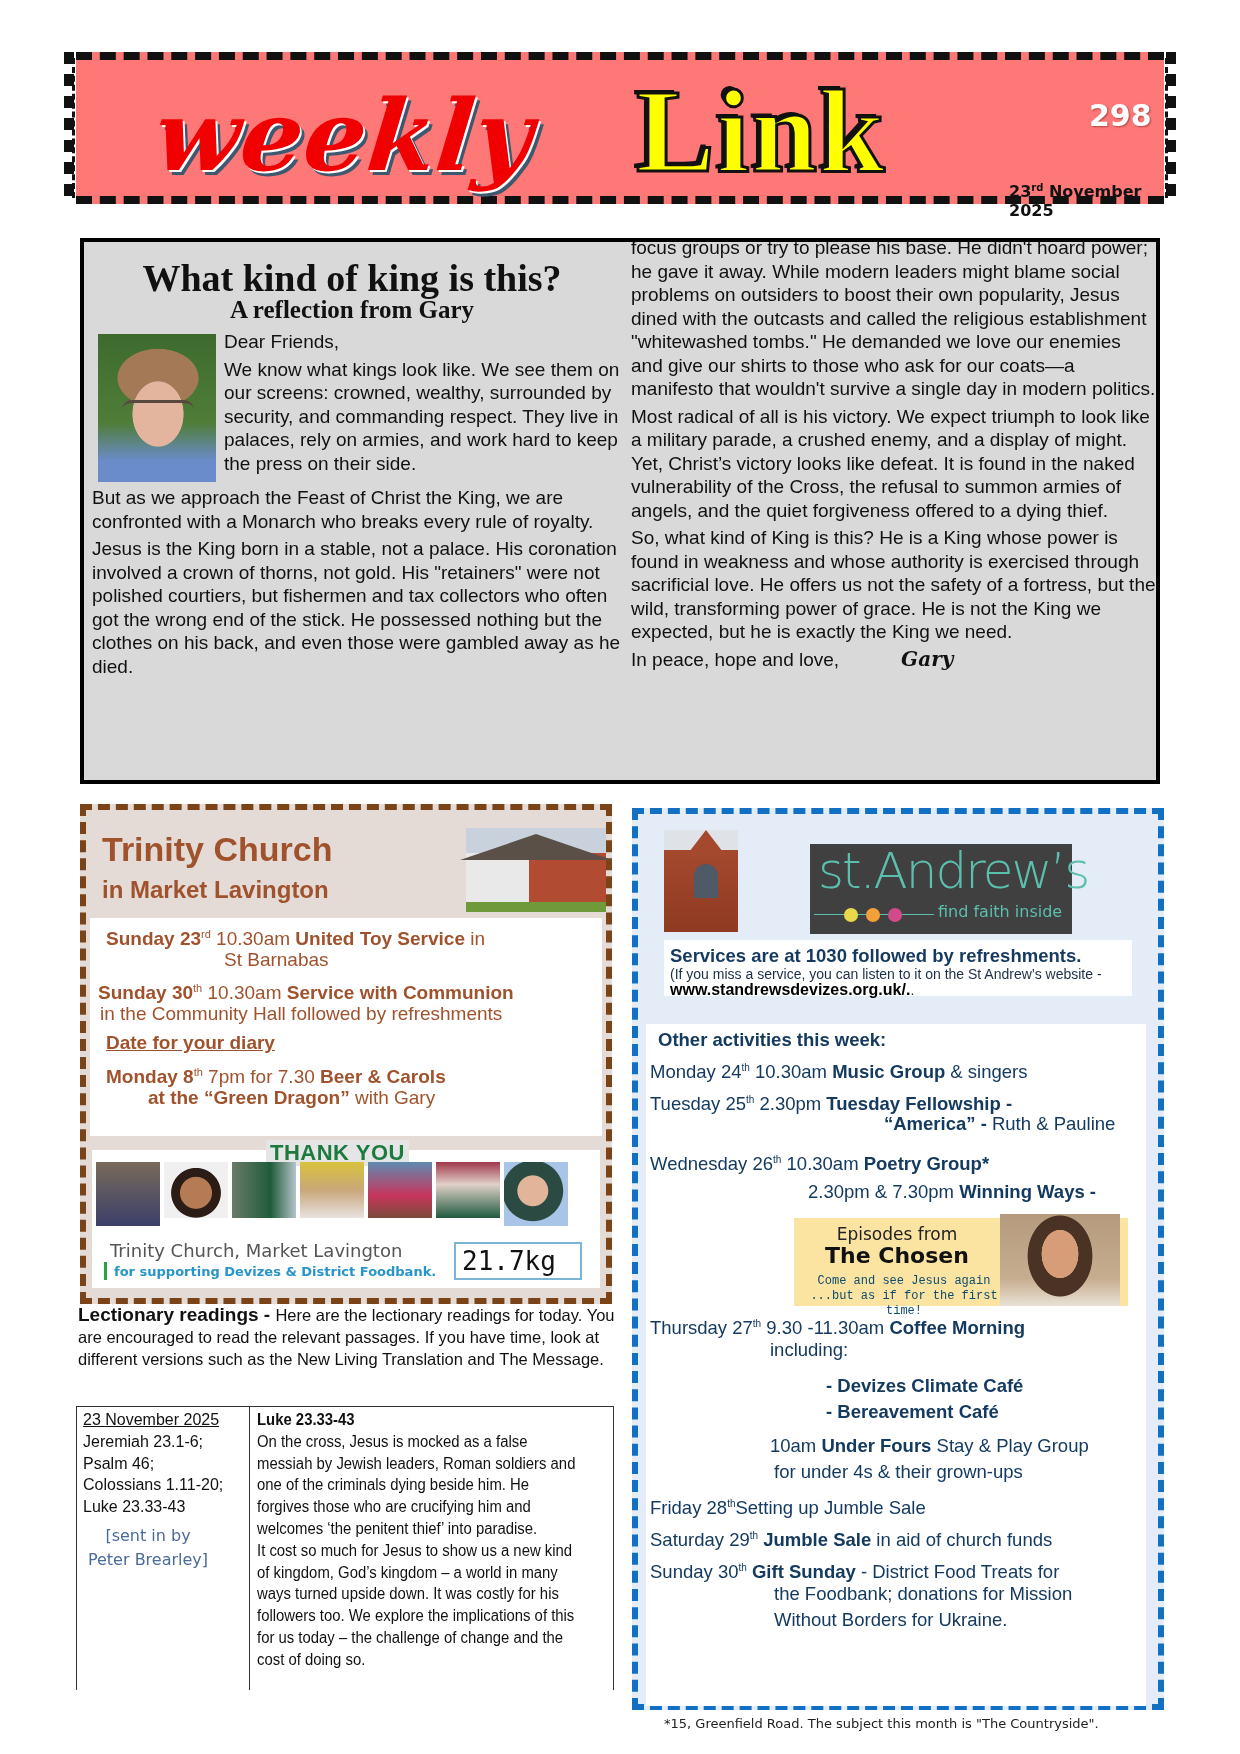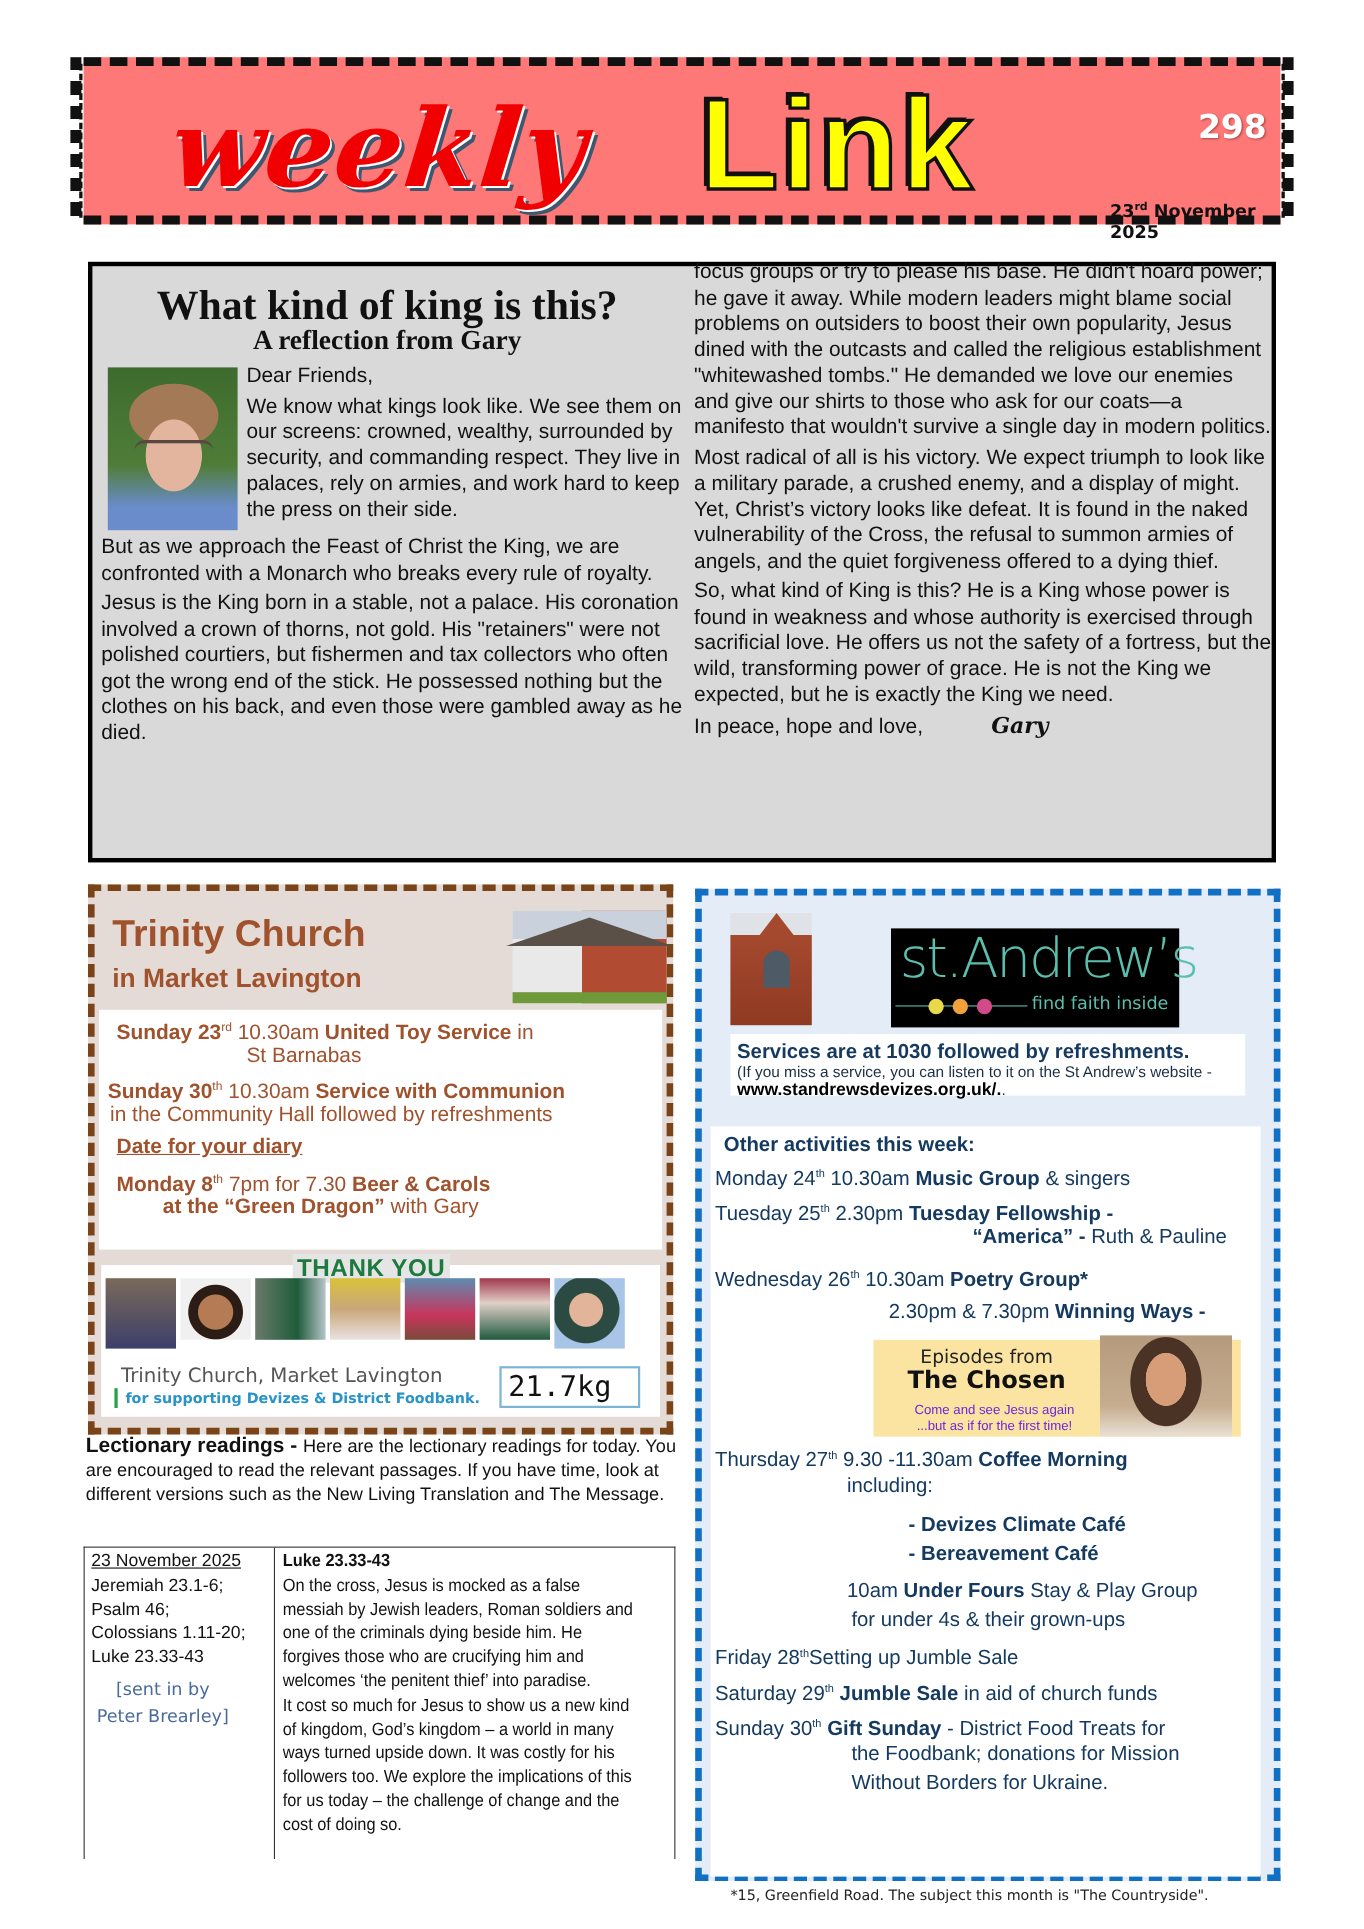--- a/index.html
+++ b/index.html
@@ -25,21 +25,21 @@
   }
   .mh-weekly {
     position: absolute; left: 80px; top: 18px;
     font-family: "DejaVu Serif", serif; font-style: italic; font-weight: bold;
     font-size: 98px; color: #f00000; letter-spacing: 1px;
     text-shadow: 2px 2px 0 #fff, 5px 5px 0 #3f5870;
     transform: skewX(-6deg);
   }
   .mh-link {
     position: absolute; left: 560px; top: 4px;
-    font-family: Liberation Sans, sans-serif; font-weight: bold;
+    font-family: Liberation Serif, serif; font-weight: bold;
     font-size: 118px; color: #ffff00; letter-spacing: 2px;
     -webkit-text-stroke: 3px #111;
     text-shadow: -4px -3px 0 #111;
   }
   .mh-issue {
     position: absolute; left: 1013px; top: 38px;
     font-family: "DejaVu Sans", sans-serif; font-weight: bold; font-size: 30px; color: #fff;
     text-shadow: 1px 1px 2px #a44;
   }
   .mh-date {
@@ -158,21 +158,21 @@
   }
   .sa-photo::before {
     content: ""; position: absolute; left: 22px; top: 0px; width: 0; height: 0;
     border-left: 20px solid transparent; border-right: 20px solid transparent; border-bottom: 26px solid #a4492e;
   }
   .sa-photo::after {
     content: ""; position: absolute; left: 30px; top: 34px; width: 24px; height: 34px;
     background: #4e5a66; border-radius: 12px 12px 0 0;
   }
   .sa-logo {
-    position: absolute; left: 172px; top: 30px; width: 262px; height: 90px; background: #000000;
+    position: absolute; left: 172px; top: 30px; width: 262px; height: 90px; background: #404040;
   }
   .sa-logo-name {
     position: absolute; left: 8px; top: -2px; font-family: "DejaVu Sans", sans-serif;
     font-size: 50px; color: #5bbfae; letter-spacing: -2px; font-weight: 300;
   }
   .sa-logo-dots { position: absolute; left: 4px; top: 64px; width: 120px; height: 14px; }
   .sa-logo-line { position: absolute; left: 0; top: 6px; width: 120px; height: 1px; background: #5bbfae; }
   .sa-dot { position: absolute; top: 0; width: 14px; height: 14px; border-radius: 50%; }
   .sa-logo-tag { position: absolute; left: 128px; top: 58px; font-family: "DejaVu Sans", sans-serif; font-size: 16px; color: #5bbfae; }
   .sa-services {
@@ -187,21 +187,21 @@
     color: #153a60; font-size: 18.5px; line-height: 24px;
   }
   .sa-line { position: absolute; white-space: nowrap; }
   .sa-line sup { font-size: 10px; }
   .chosen {
     position: absolute; left: 148px; top: 404px; width: 334px; height: 88px;
     background: #fbe3a2;
   }
   .chosen-t1 { position: absolute; left: 0; width: 206px; top: 4px; text-align: center; font-size: 17px; color: #222; font-family: "DejaVu Sans", sans-serif; }
   .chosen-t2 { position: absolute; left: 0; width: 206px; top: 26px; text-align: center; font-size: 22px; font-weight: bold; color: #111; font-family: "DejaVu Sans", sans-serif; }
-  .chosen-t3 { position: absolute; left: 0; width: 220px; top: 56px; text-align: center; font-size: 12px; color: #6d28d9; line-height: 15px; font-family: Liberation Sans, sans-serif; }
+  .chosen-t3 { position: absolute; left: 0; width: 220px; top: 56px; text-align: center; font-size: 12px; color: #0c4a6e; line-height: 15px; font-family: Liberation Mono, monospace; }
   .chosen-photo {
     position: absolute; left: 206px; top: -4px; width: 120px; height: 92px;
     background: radial-gradient(ellipse 26px 34px at 60px 40px, #d79d79 70%, transparent 72%),
                 radial-gradient(ellipse 40px 50px at 60px 42px, #4a3324 80%, transparent 82%),
                 linear-gradient(180deg, #b59a7e 0%, #c7ad8f 70%, #e9e1d5 100%);
   }
   .footnote {
     position: absolute; left: 664px; top: 1716px; font-family: "DejaVu Sans", sans-serif;
     font-size: 13px; color: #222;
   }

